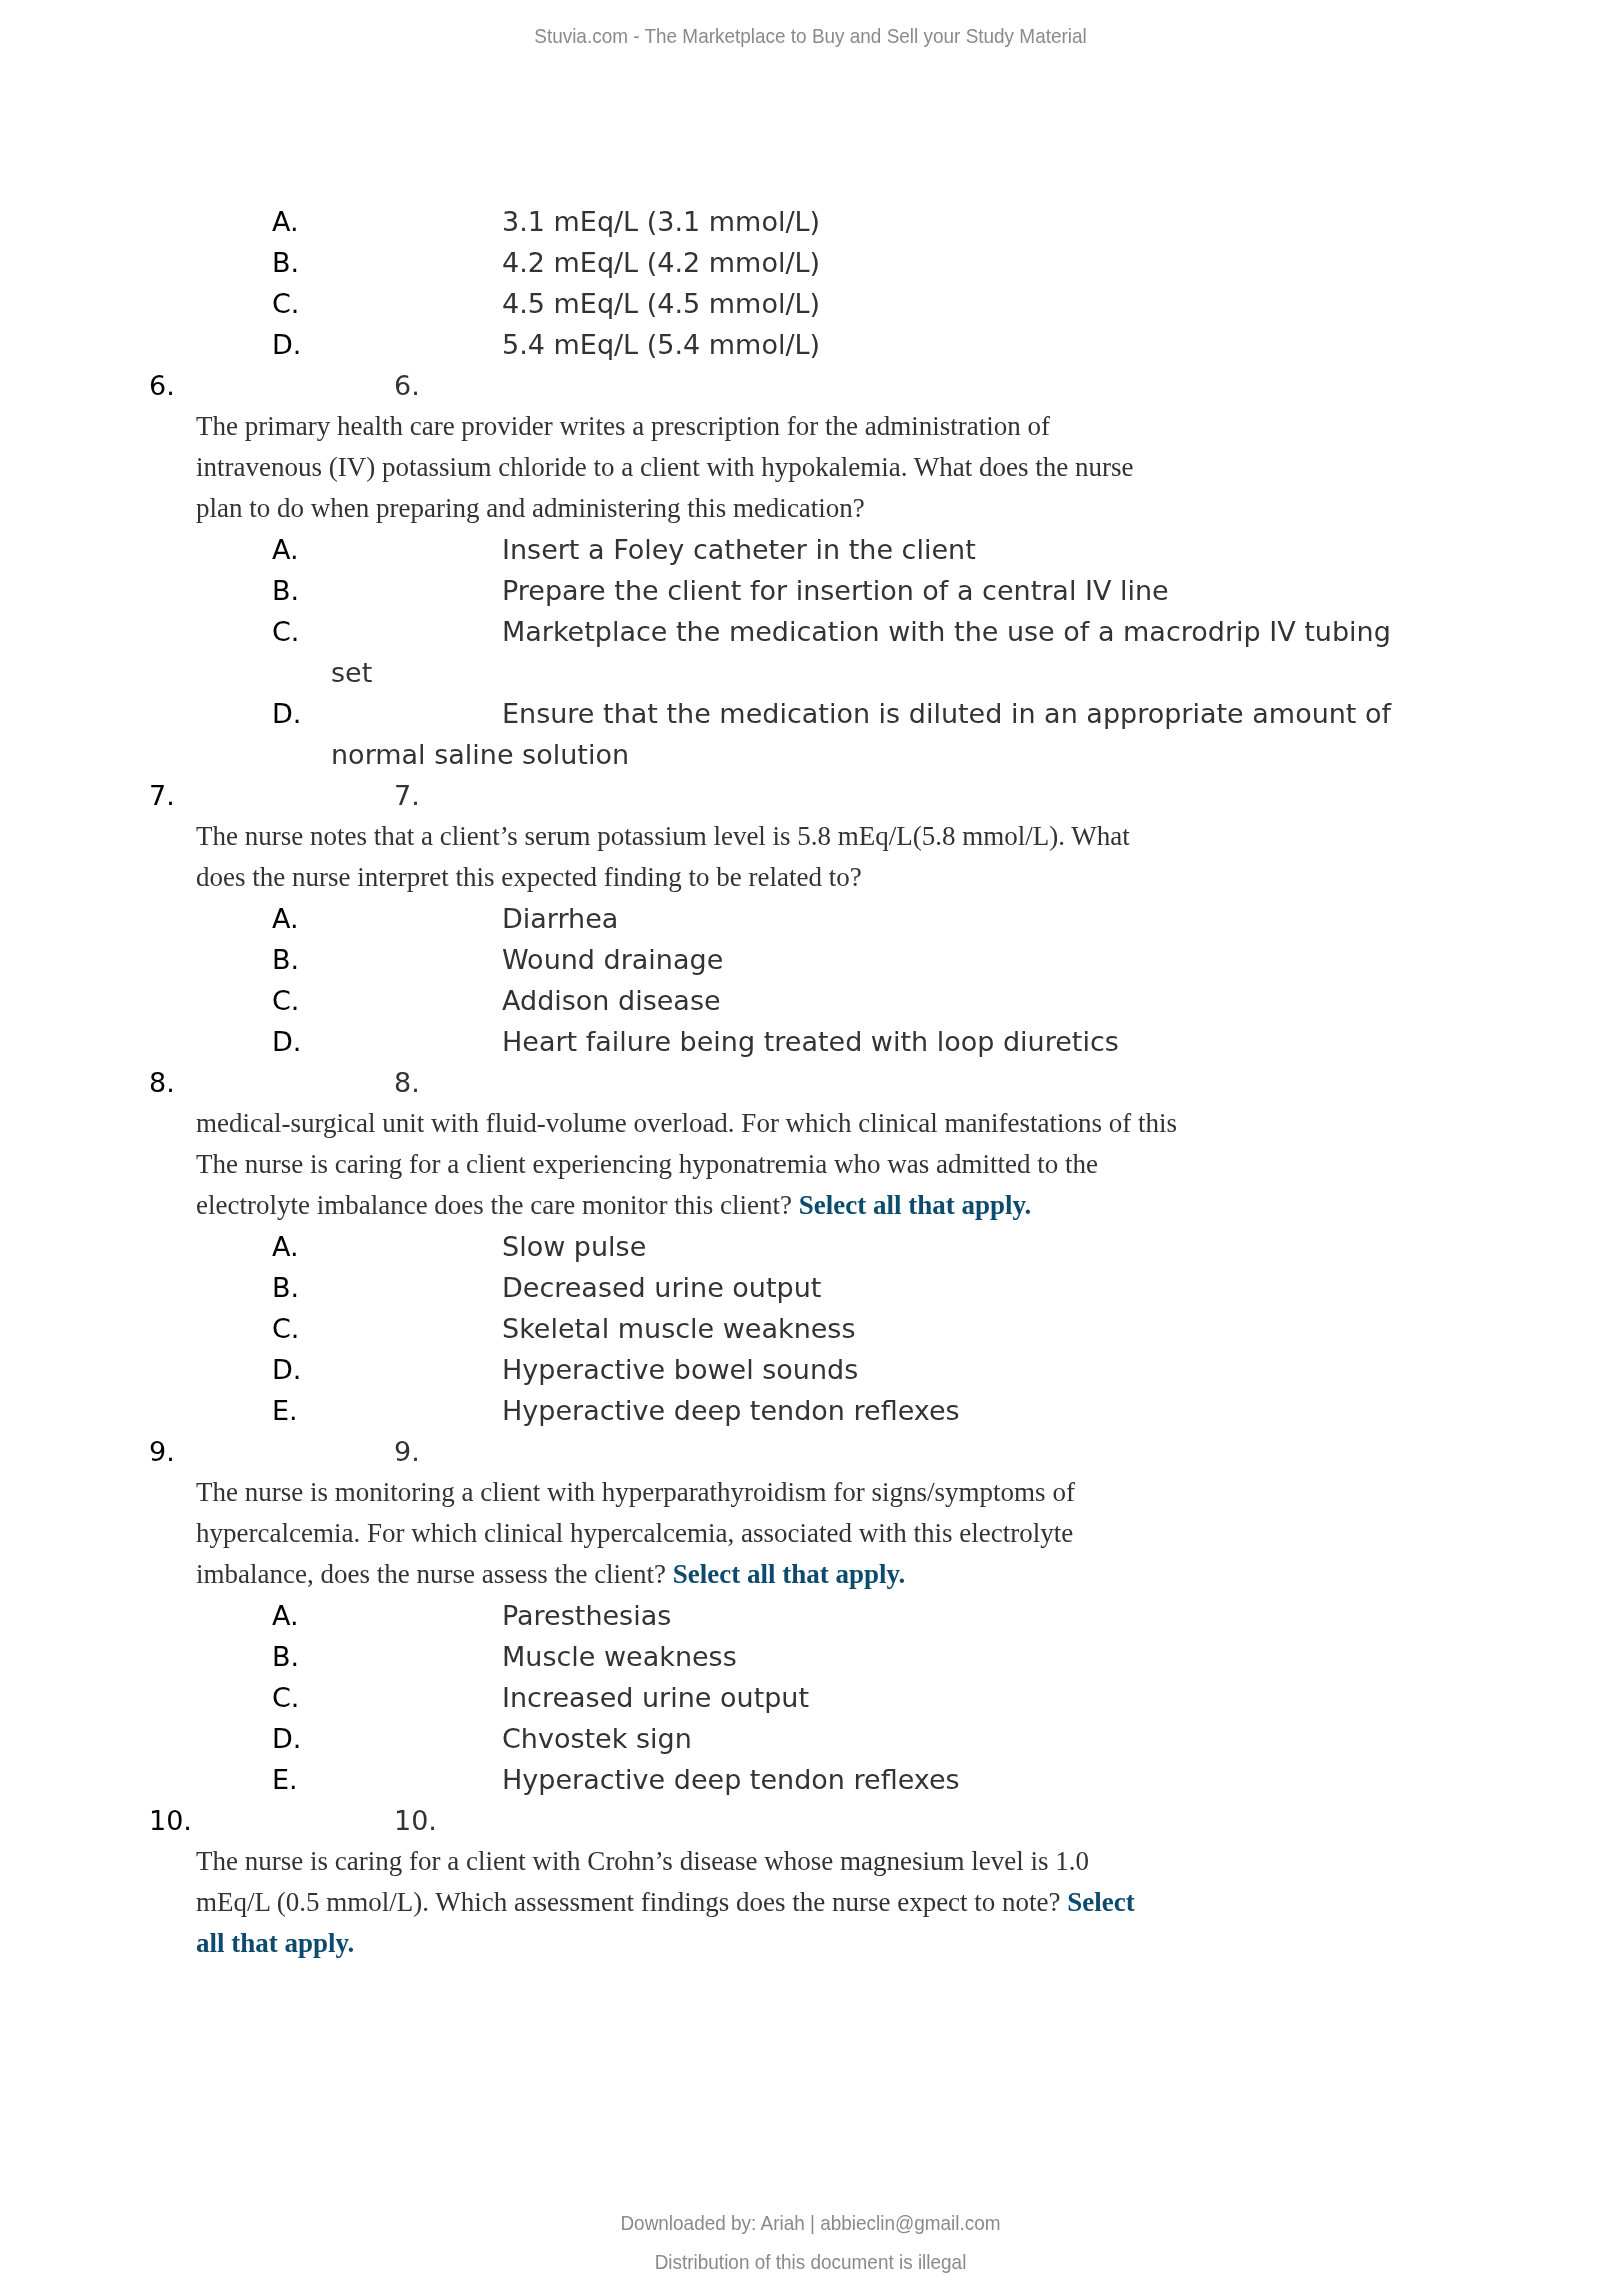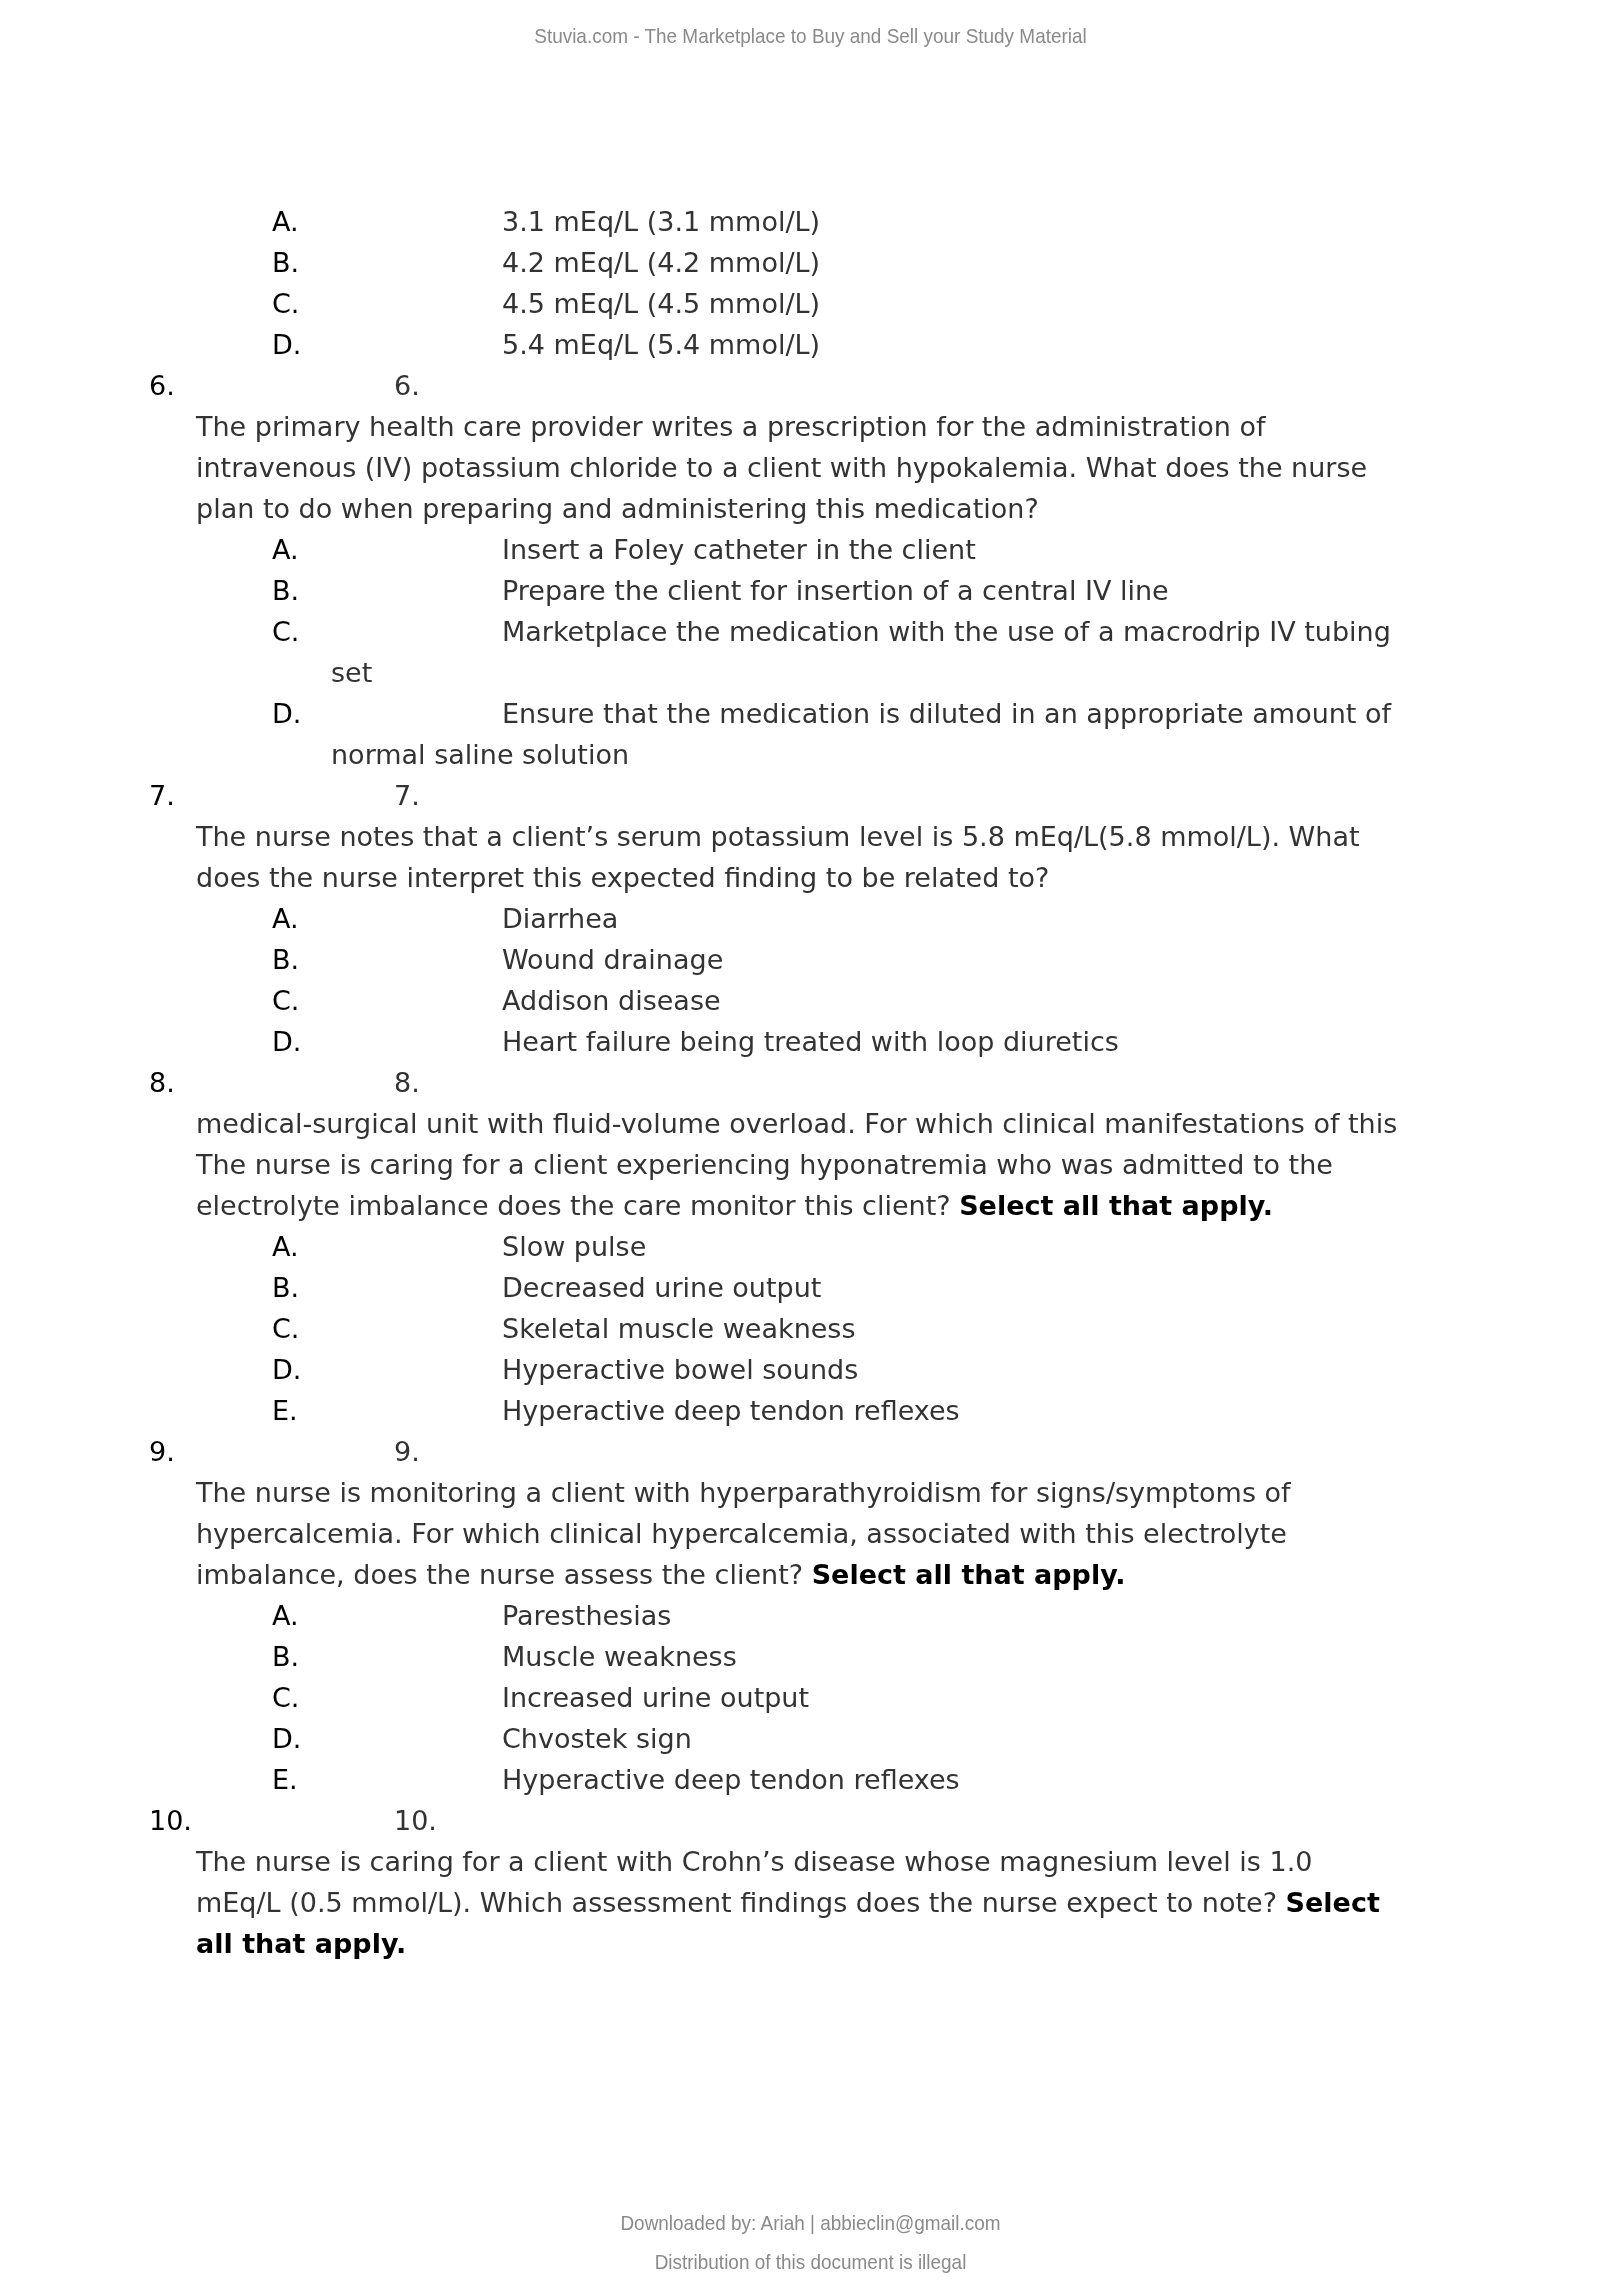--- a/index.html
+++ b/index.html
@@ -12,25 +12,25 @@
   .header { top: 23.5px; }
   .footer-1 { top: 2211px; }
   .footer-2 { top: 2250px; }
   .content {
     position: absolute; left: 0; top: 201px; width: 1621px;
     font-family: "DejaVu Sans", sans-serif; font-size: 27px; line-height: 41px; color: #333333;
   }
   .line { position: relative; height: 41px; white-space: nowrap; }
   .num-outer { position: absolute; left: 149px; color: #000; }
   .num-inner { position: absolute; left: 394px; color: #333; }
-  .qtext { position: absolute; left: 196px; }
+  .qtext { position: absolute; left: 196px; font-family: Liberation Serif, serif; }
   .opt-letter { position: absolute; left: 272px; color: #000; }
   .opt-text { position: absolute; left: 502px; }
   .opt-cont { position: absolute; left: 331px; }
-  b { font-weight: bold; color: #000000; margin-top: 45px; }
+  b { font-weight: bold; color: #0c4a6e; margin-top: 45px; }
 </style>
 </head>
 <body>
 
 <div class="header">Stuvia.com - The Marketplace to Buy and Sell your Study Material</div>
 
 <div class="content">
 
   <div class="line">
       <span class="opt-letter">A.</span>

